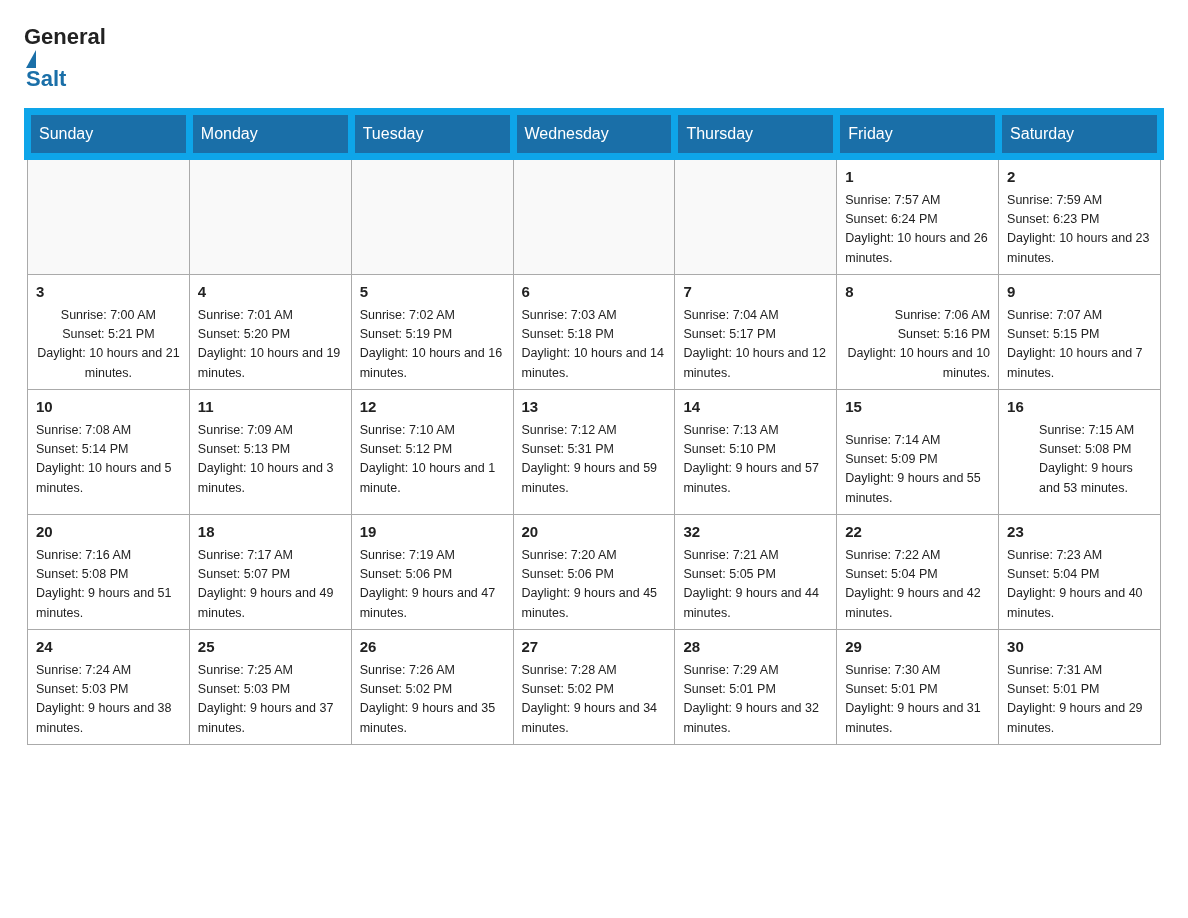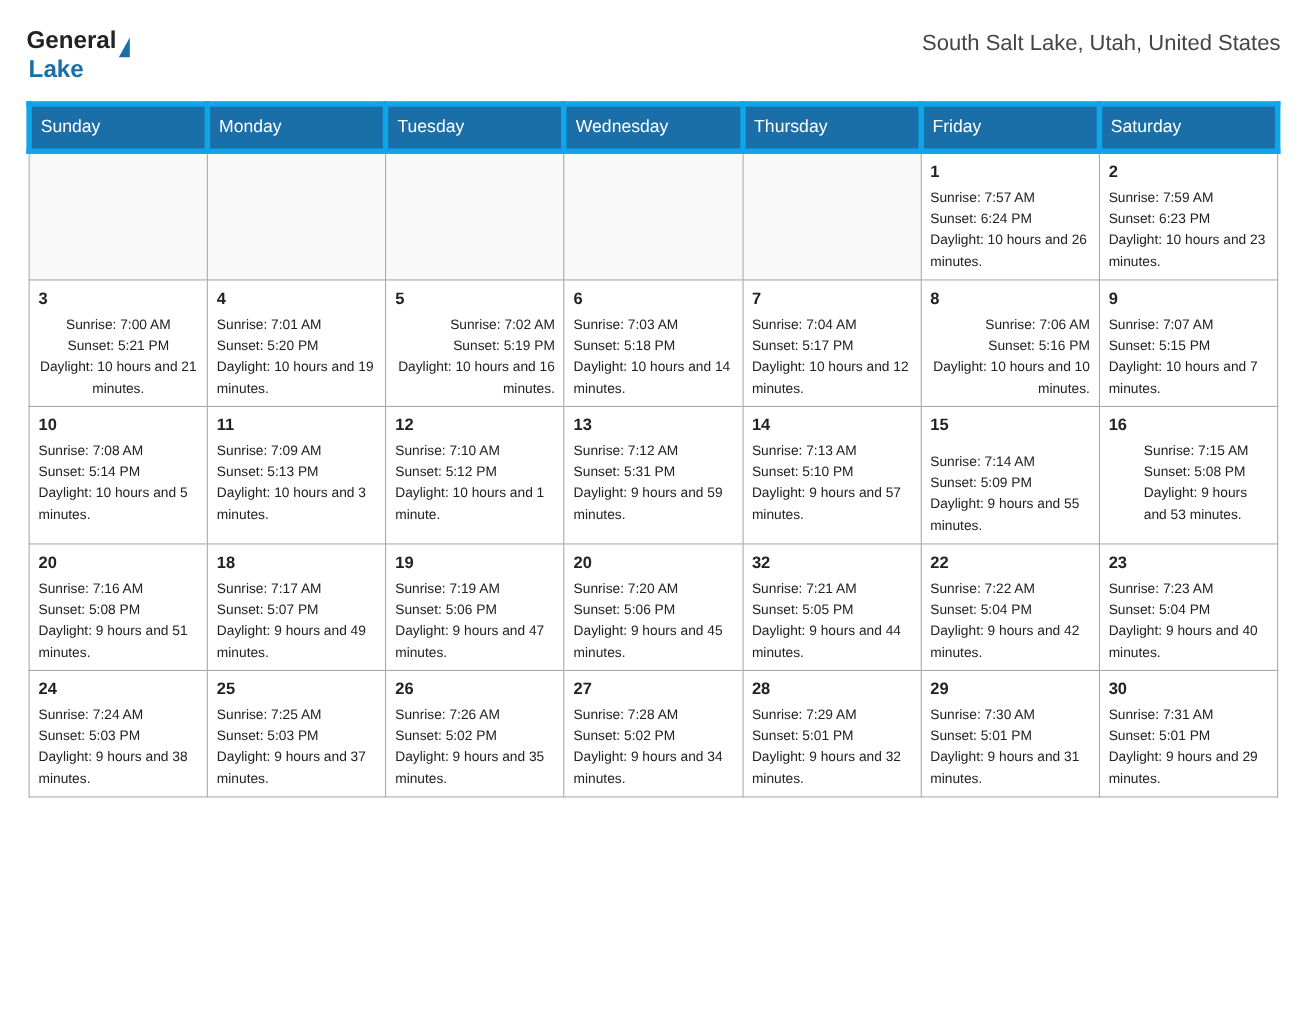--- a/index.html
+++ b/index.html
@@ -15,21 +15,22 @@
       align-items: flex-start;
       margin-bottom: 16px;
     }
     .logo {
       display: flex;
       flex-direction: column;
       align-items: flex-start;
     }
     .logo-top {
       display: flex;
-      align-items: flex-end;
+      align-items: flex-start;
+      flex-direction: column;
     }
     .logo-general {
       font-size: 22px;
       font-weight: bold;
       color: #222;
     }
     .logo-triangle {
       width: 0;
       height: 0;
       border-left: 10px solid transparent;
@@ -62,21 +63,21 @@
       border-collapse: collapse;
       border: 1px solid #aaa;
     }
     .calendar thead tr th {
       background-color: #1a6fa8;
       color: #fff;
       font-size: 16px;
       font-weight: normal;
       padding: 10px 8px;
       text-align: left;
-      border: 5px solid #0ea5e9;
+      border: 7px solid #0ea5e9;
     }
     .calendar tbody tr td {
       vertical-align: top;
       border: 1px solid #aaa;
       padding: 6px 8px;
       width: 14.28%;
       min-height: 100px;
       font-size: 13px;
       color: #222;
       line-height: 1.5;
@@ -102,24 +103,23 @@
   </style>
 </head>
 <body>
 
 <div class="header">
   <div class="logo">
     <div class="logo-top">
       <span class="logo-general">General</span>
       <div class="logo-triangle"></div>
     </div>
-    <span class="logo-blue">Lake</span>
+    <span class="logo-blue">Salt</span>
   </div>
   <div class="title-block">
-    <h2>South Salt Lake, Utah, United States</h2>
   </div>
 </div>
 
 <table class="calendar">
   <thead>
     <tr>
     <th>Sunday</th>
         <th>Monday</th>
         <th>Tuesday</th>
         <th>Wednesday</th>
@@ -156,21 +156,21 @@
 Daylight: 10 hours and 21 minutes.</div>
         </td>
         <td>
           <span class="day-number">4</span>
           <div class="day-info" style="white-space: pre-line;">Sunrise: 7:01 AM
 Sunset: 5:20 PM
 Daylight: 10 hours and 19 minutes.</div>
         </td>
         <td>
           <span class="day-number">5</span>
-          <div class="day-info" style="white-space: pre-line; text-align: right;">Sunrise: 7:02 AM
+          <div class="day-info" style="white-space: pre-line;">Sunrise: 7:02 AM
 Sunset: 5:19 PM
 Daylight: 10 hours and 16 minutes.</div>
         </td>
         <td>
           <span class="day-number">6</span>
           <div class="day-info" style="white-space: pre-line;">Sunrise: 7:03 AM
 Sunset: 5:18 PM
 Daylight: 10 hours and 14 minutes.</div>
         </td>
         <td>

